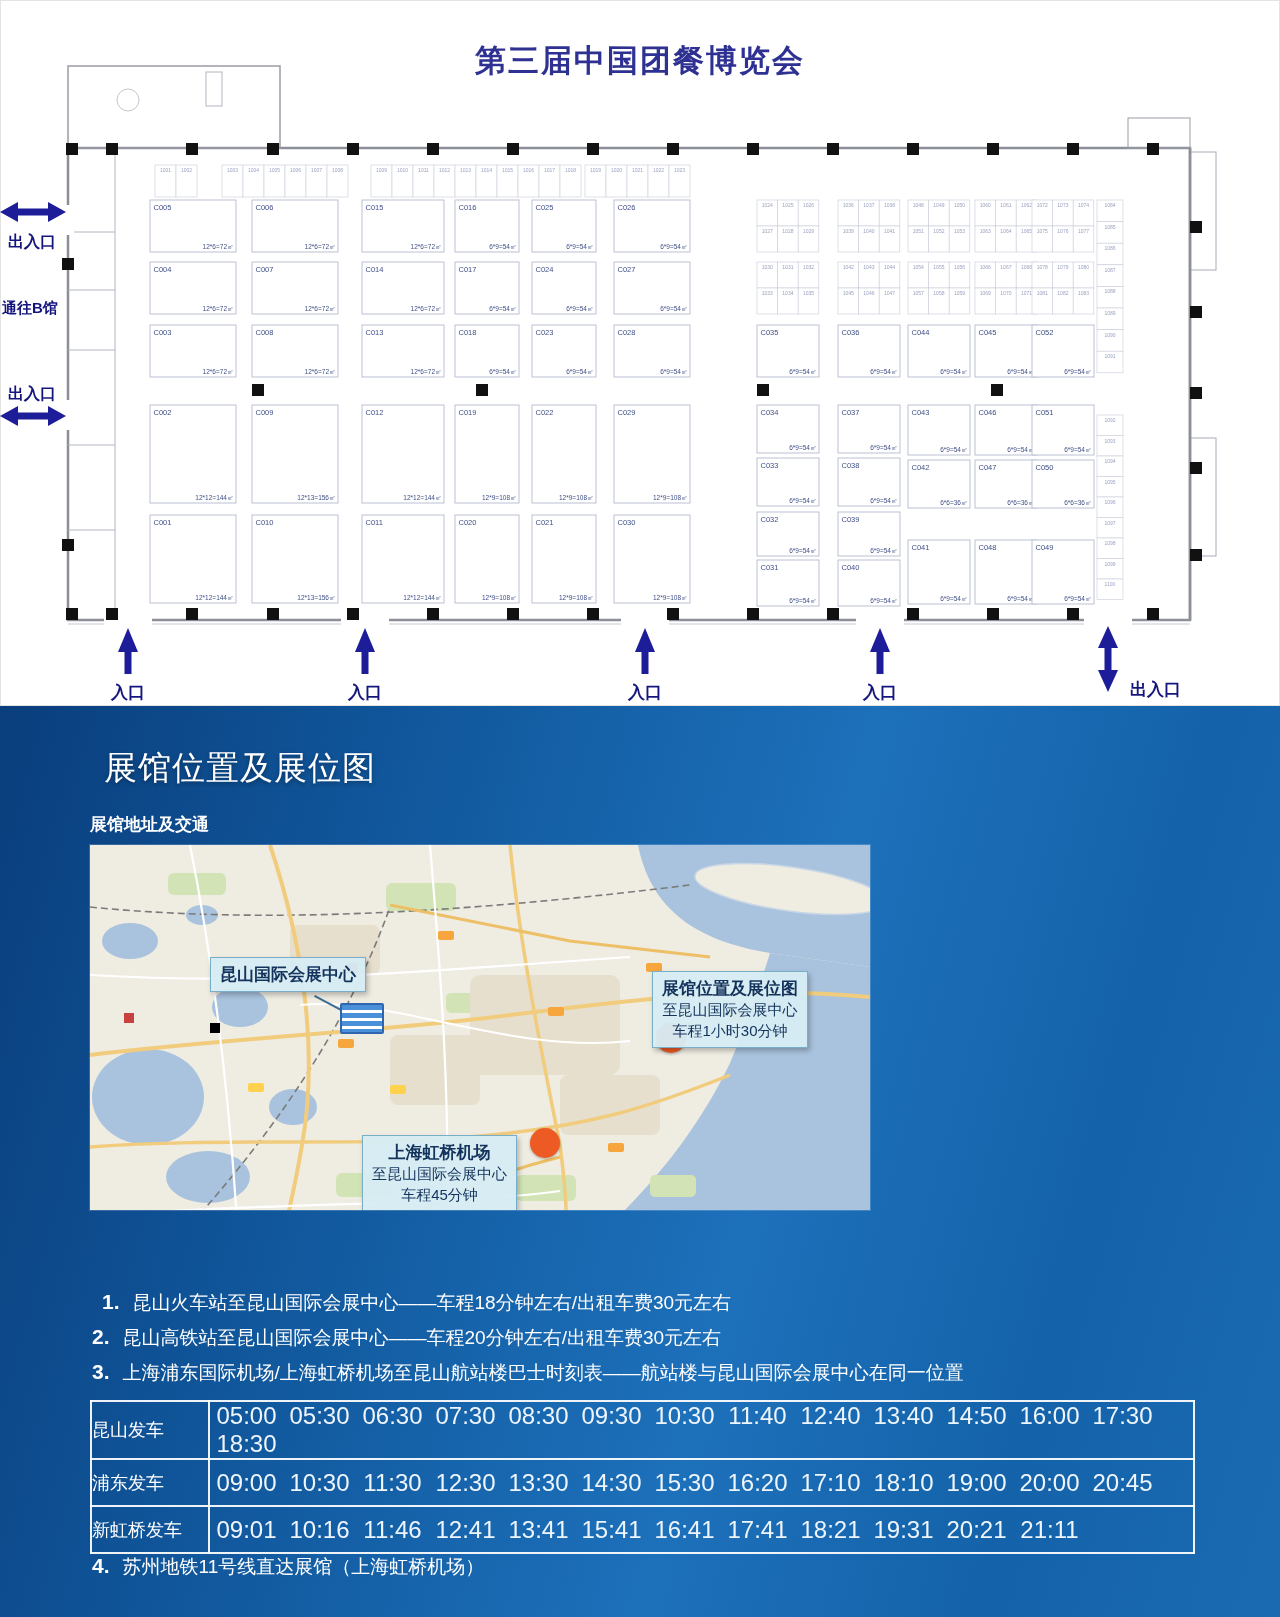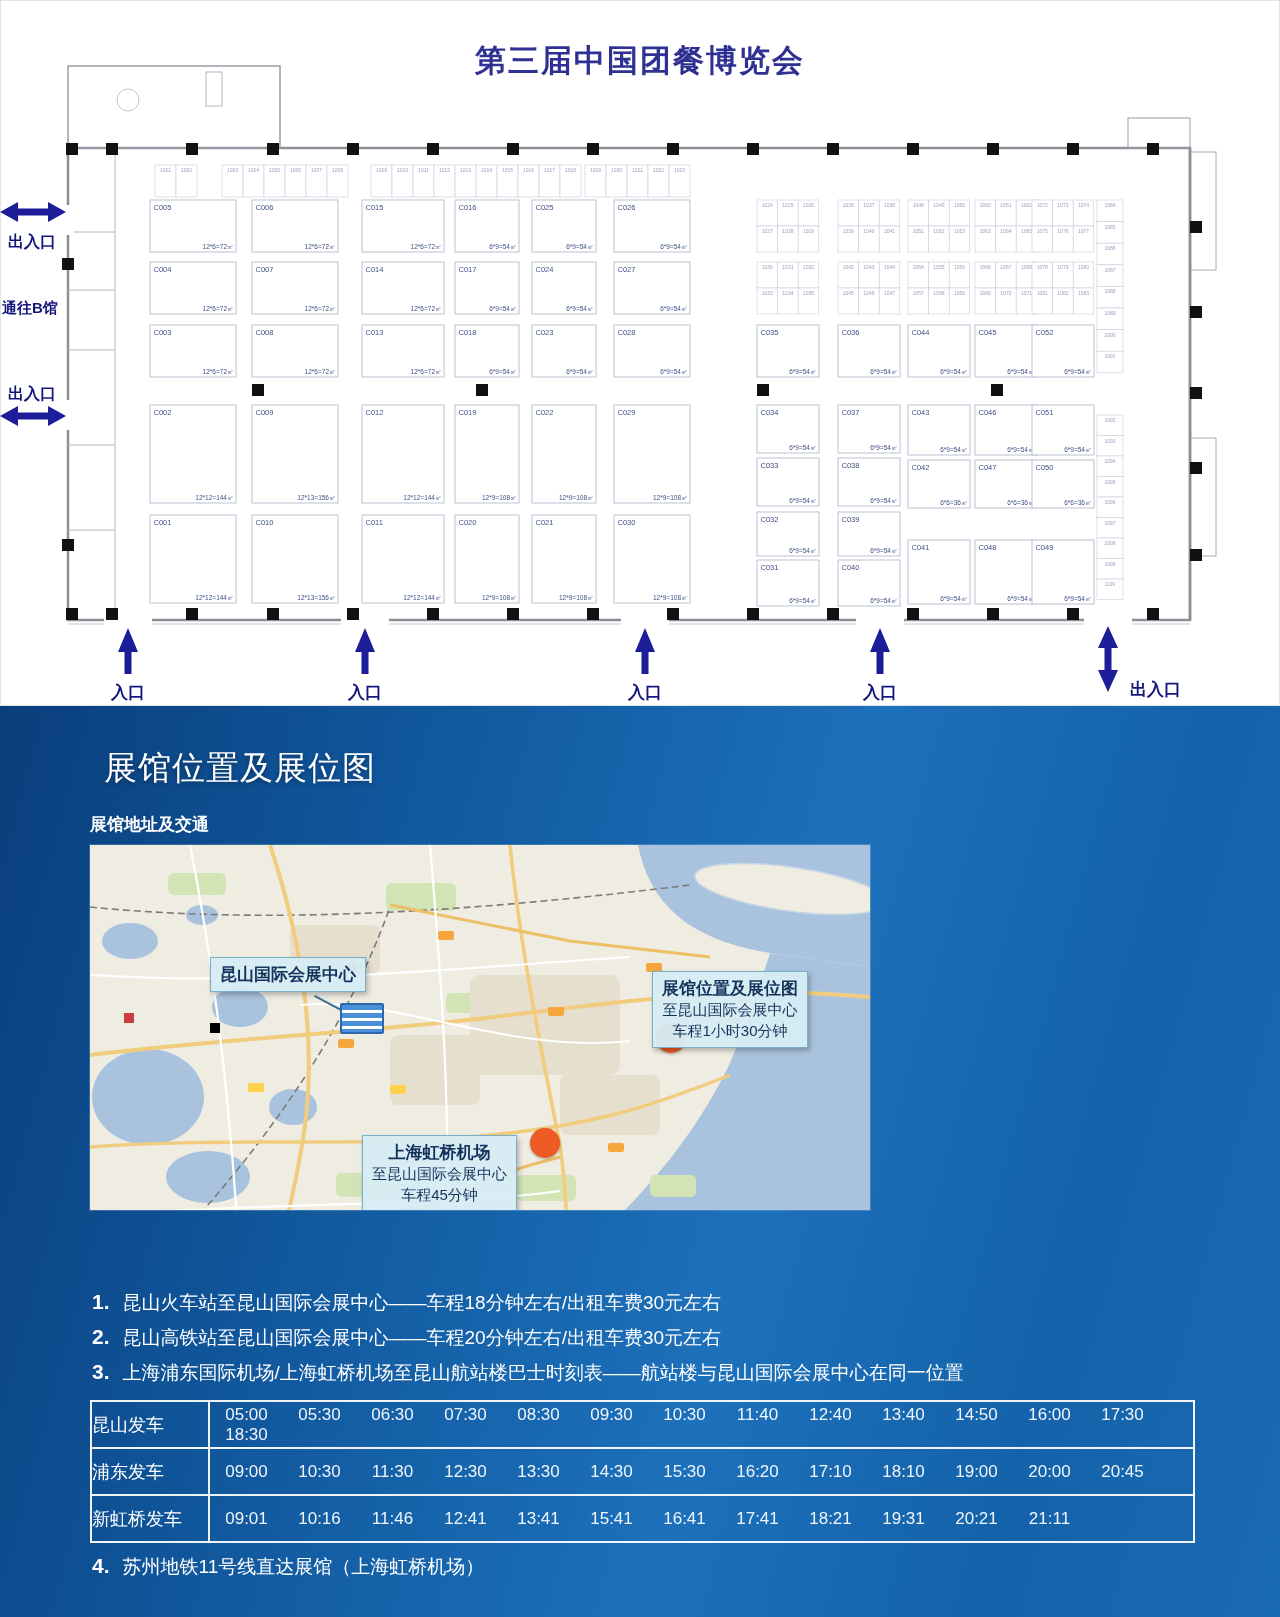--- a/index.html
+++ b/index.html
@@ -38,21 +38,21 @@
        border:2px solid #2f66b0;border-radius:2px;}
   .leader{position:absolute;height:2px;background:#3d6d93;transform-origin:0 0;z-index:3;}
   .note{position:absolute;left:92px;color:#ffffff;font-size:19px;white-space:nowrap;}
   .note b{font-size:21px;margin-right:13px;font-style:normal;}
   table.sched{position:absolute;left:90px;top:694px;border-collapse:collapse;
        width:1105px;table-layout:fixed;}
   table.sched td{border:2px solid rgba(255,255,255,.93);height:45px;padding:0;}
   td.sched-label{width:116px;text-align:left;color:#fff;font-size:18px;}
   td.sched-times{padding-left:2px;}
   td.sched-times .time{display:inline-block;width:73px;text-align:center;
-       color:#eef5fc;font-size:17px;}
+       color:#eef5fc;font-size:24px;}
 </style>
 </head>
 <body>
 
 <div class="top">
   <div class="plan-title l1">第三届中国团餐博览会</div>
   <svg class="plan" id="plan-svg" width="1280" height="706" viewBox="0 0 1280 706">
       <rect x="68" y="148" width="1122" height="472" fill="none" stroke="#8d8f98" stroke-width="2.5"></rect>
       <line x1="115" y1="148" x2="115" y2="620" stroke="#b4b6c0" stroke-width="1"></line>
       <line x1="68" y1="232" x2="115" y2="232" stroke="#b4b6c0" stroke-width="1"></line>
@@ -891,21 +891,21 @@
     </div>
 
     <div class="marker" style="left:440px;top:283px;"></div>
     <div class="callout" style="left:272px;top:290px;">
       <span class="b">上海虹桥机场</span><br>
       <span>至昆山国际会展中心</span><br>
       <span>车程45分钟</span>
     </div>
   </div>
 
-  <div class="note" style="top:584px;">
+  <div class="note" style="top:584px;margin-left:10px;">
     <b>1.</b><span>昆山火车站至昆山国际会展中心——车程18分钟左右/出租车费30元左右</span>
   </div>
   <div class="note" style="top:619px;">
     <b>2.</b><span>昆山高铁站至昆山国际会展中心——车程20分钟左右/出租车费30元左右</span>
   </div>
   <div class="note" style="top:654px;">
     <b>3.</b><span>上海浦东国际机场/上海虹桥机场至昆山航站楼巴士时刻表——航站楼与昆山国际会展中心在同一位置</span>
   </div>
 
   <table class="sched">

